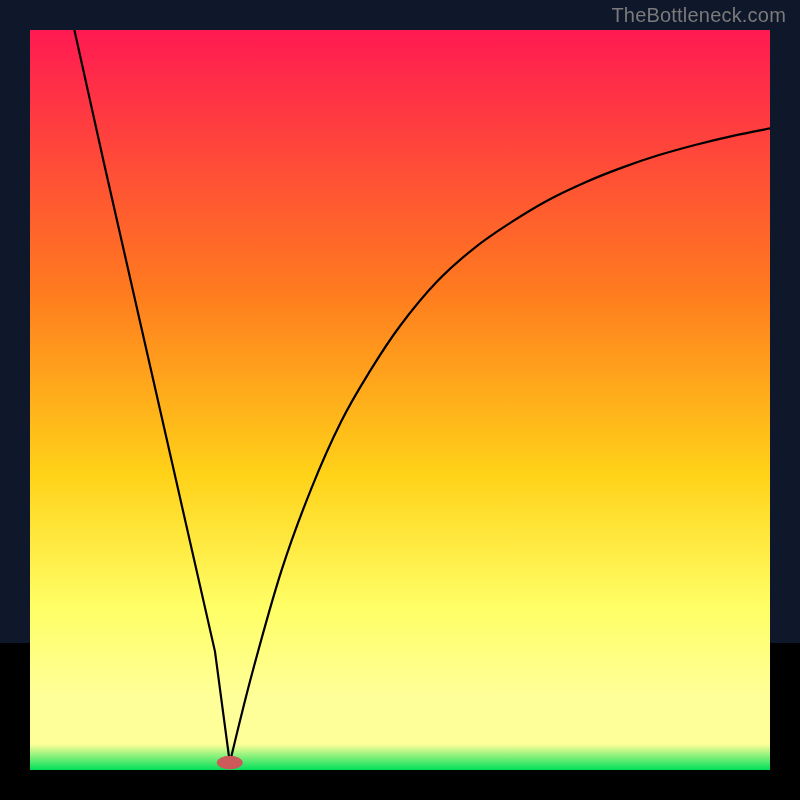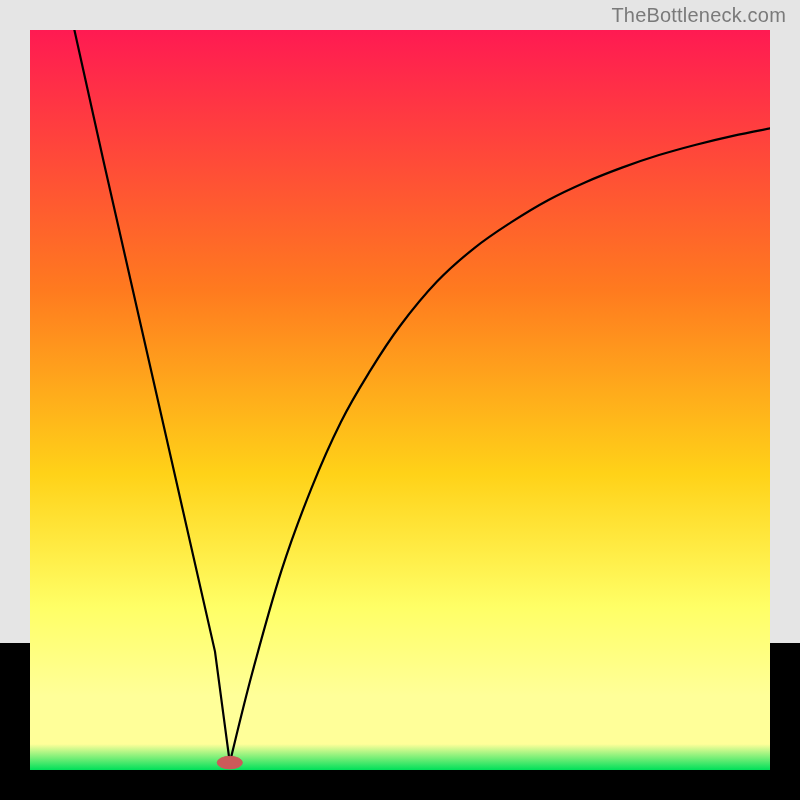--- a/index.html
+++ b/index.html
@@ -8,21 +8,21 @@
     width: 800px;
     height: 800px;
     overflow: hidden;
     background: #000;
     font-family: Arial, Helvetica, sans-serif;
   }
   .frame {
     position: relative;
     width: 800px;
     height: 643px;
-    background: #e5e5e5;
+    background: #0f172a;
   }
   .plot {
     position: absolute;
     left: 30px;
     top: 30px;
     width: 740px;
     height: 740px;
   }
   .attribution {
     position: absolute;

